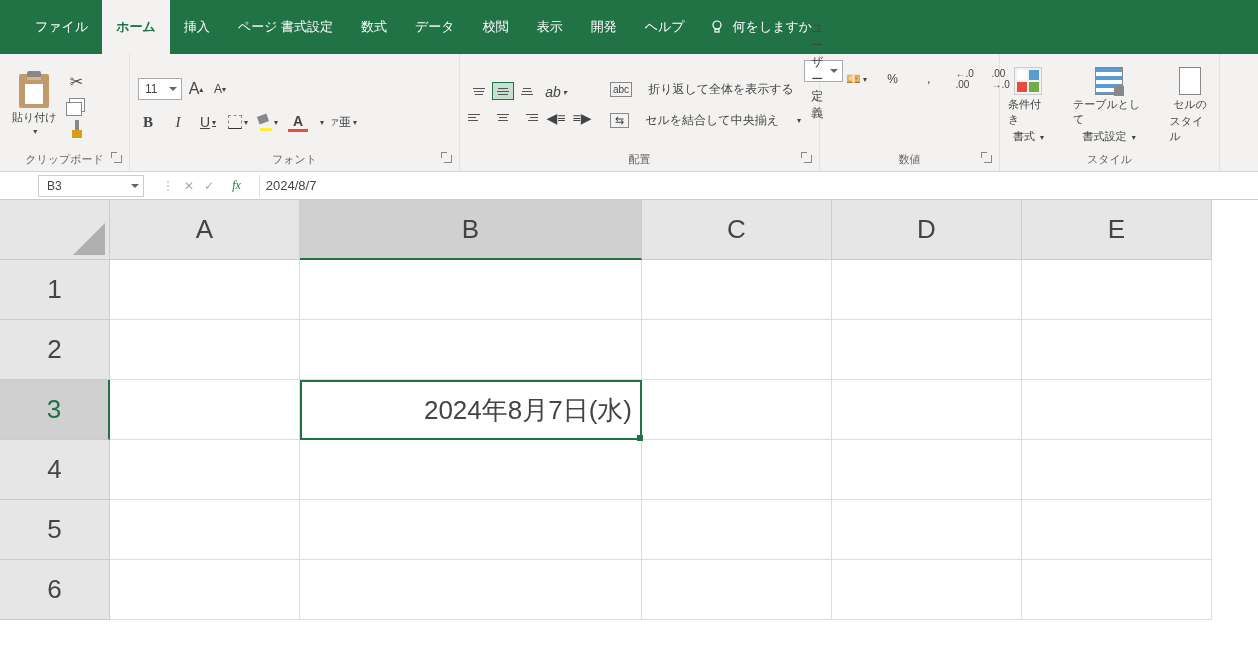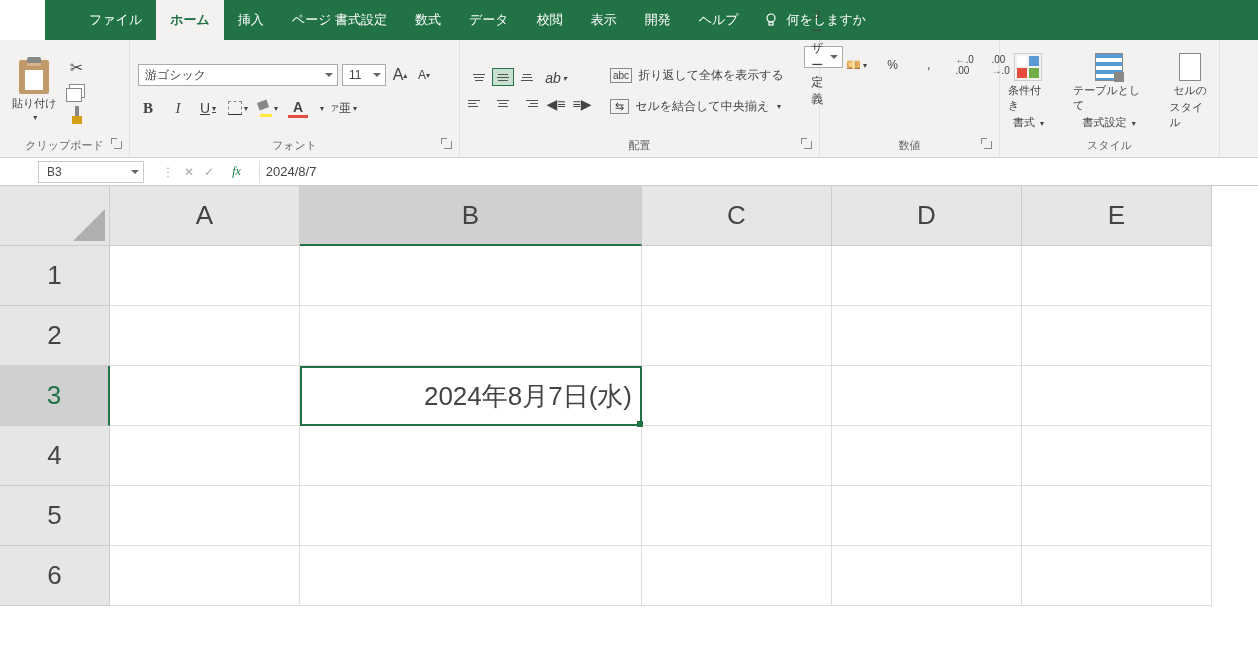--- a/index.html
+++ b/index.html
@@ -1,17 +1,17 @@
 <!DOCTYPE html>
 <html><head>
 <meta charset="utf-8">
 <style>
 *{box-sizing:border-box;margin:0;padding:0;font-family:"Meiryo UI","Yu Gothic UI",sans-serif;}
 body{background:#fff;width:1258px;height:658px;overflow:hidden;font-size:12px;color:#444;}
-.tabs{background:#217346;height:40px;display:flex;align-items:stretch;padding-left:30px;margin-left:45px;}
+.tabs{background:#217346;height:54px;display:flex;align-items:stretch;padding-left:21px;}
 .tab{color:#fff;padding:0 14px;display:flex;align-items:center;font-size:13px;cursor:pointer;}
 .tab.active{background:#f3f2f1;color:#217346;font-weight:bold;text-align:right;}
 .doq{display:flex;align-items:center;color:#fff;margin-left:10px;gap:8px;font-size:13px;}
 .ribbon{background:#f3f2f1;border-bottom:1px solid #d4d4d4;height:118px;display:flex;}
 .group{border-right:1px solid #e1e1e1;padding:6px 8px 2px 8px;display:flex;flex-direction:column;justify-content:space-between;}
 .group-body{display:flex;align-items:center;gap:6px;flex:1;}
 .group-label{text-align:center;font-size:11px;color:#666;padding:2px 0;position:relative;}
 .dlg-launch{position:absolute;right:-2px;top:2px;width:12px;height:12px;cursor:pointer;}
 .dlg-launch::before{content:"";position:absolute;width:7px;height:7px;border:1px solid #888;border-top:none;border-left:none;right:1px;bottom:1px;}
 .dlg-launch::after{content:"";position:absolute;width:5px;height:5px;border:1px solid #888;border-bottom:none;border-right:none;left:0;top:0;}
@@ -41,21 +41,21 @@
 .fontcol-i::after{content:"";position:absolute;bottom:0;left:0;right:0;height:3px;background:#e74c3c;}
 .ruby-i{font-size:12px;position:relative;}
 .sup{font-size:8px;vertical-align:super;}
 .align-grid{display:grid;grid-template-columns:repeat(3,22px);gap:2px;}
 .al{width:22px;height:18px;display:flex;flex-direction:column;justify-content:center;align-items:center;gap:2px;cursor:pointer;}
 .al span{height:1px;background:#555;display:block;}
 .al.sel{background:#c8e0d0;border:1px solid #217346;}
 .align-sec{display:flex;flex-direction:column;gap:6px;}
 .align-rows{display:flex;gap:8px;}
 .indent-row{display:flex;gap:6px;}
-.wrap-row{display:flex;align-items:center;gap:6px;font-size:12px;cursor:pointer;}
+.wrap-row{display:flex;align-items:center;gap:16px;font-size:12px;cursor:pointer;}
 .num-fmt{width:160px;height:22px;background:#fff;border:1px solid #ababab;padding:0 18px 0 6px;display:flex;align-items:center;font-size:12px;}
 .num-row{display:flex;gap:8px;margin-top:8px;}
 .num-btn{width:28px;height:22px;display:flex;align-items:center;justify-content:center;cursor:pointer;font-size:12px;}
 .style-col{display:flex;flex-direction:column;align-items:center;font-size:11px;cursor:pointer;gap:2px;}
 .cond-i{width:28px;height:28px;background:linear-gradient(#fff,#fff) 2px 2px/10px 10px no-repeat,linear-gradient(#5b9bd5,#5b9bd5) 14px 2px/10px 10px no-repeat,linear-gradient(#e74c3c,#e74c3c) 2px 14px/10px 10px no-repeat,linear-gradient(#70ad47,#70ad47) 14px 14px/10px 10px no-repeat;border:1px solid #ccc;}
 .table-i{width:28px;height:28px;background:repeating-linear-gradient(#5b9bd5 0 4px,#fff 4px 8px);border:1px solid #888;position:relative;}
 .table-i::after{content:"";position:absolute;right:-2px;bottom:-2px;width:10px;height:10px;background:#888;}
 .cellst-i{width:22px;height:28px;background:linear-gradient(#fff,#fff);border:1px solid #888;}
 .fx-bar{height:28px;background:#fff;border-bottom:1px solid #ccc;display:flex;align-items:center;}
 .name-box{width:106px;height:22px;border:1px solid #ccc;margin:0 8px 0 38px;padding:0 18px 0 8px;display:flex;align-items:center;font-size:12px;background:#fff;}
@@ -121,23 +121,20 @@
             <div class="brush"></div>
           </div>
       </div>
     </div>
     <div class="group-label"><span>クリップボード</span><div class="dlg-launch"></div></div>
   </div>
 
   <div class="group" style="width:330px">
     <div style="display:flex;flex-direction:column;gap:4px;flex:1;justify-content:center">
       <div class="font-top">
-        <div class="font-name dd">
-            <span>游ゴシック</span>
-          </div>
         <div class="font-size dd">
             <span>11</span>
           </div>
         <div class="ib" style="font-size:16px">
             <span>A</span>
             <span style="font-size:8px">▴</span>
           </div>
         <div class="ib" style="font-size:12px">
             <span>A</span>
             <span style="font-size:8px">▾</span>

